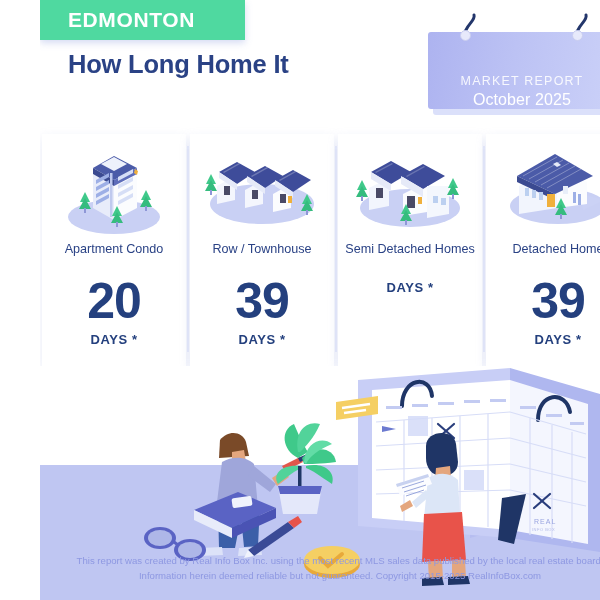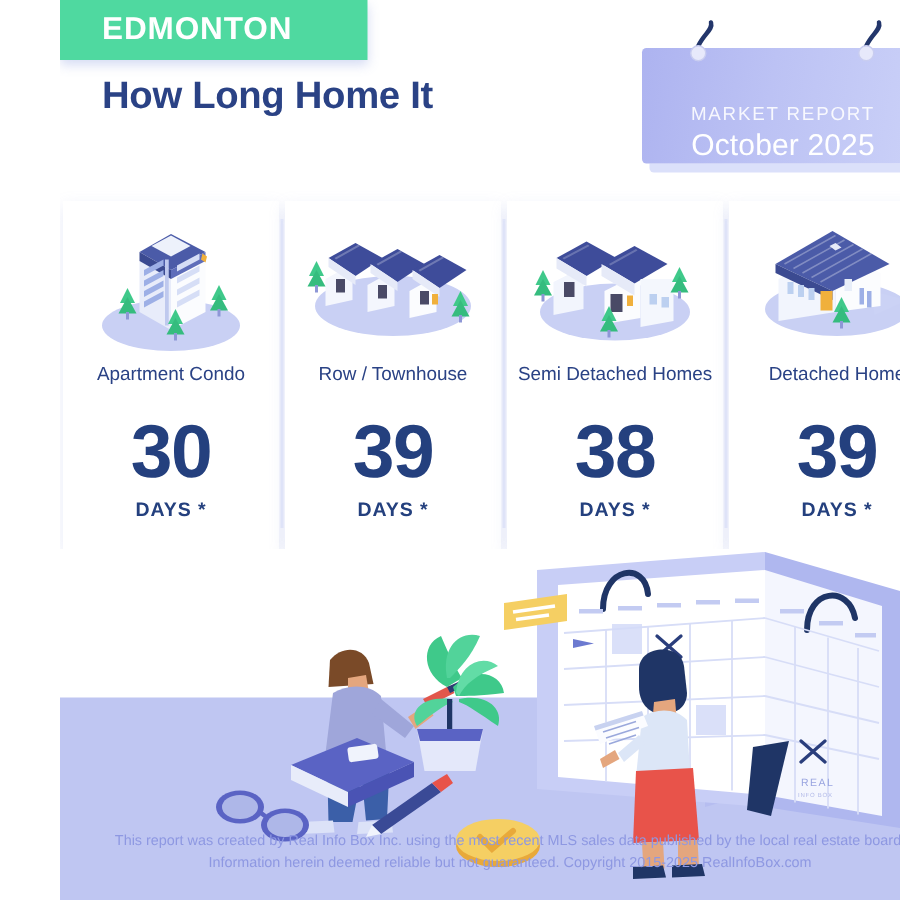--- a/index.html
+++ b/index.html
@@ -37,21 +37,21 @@
   .report-card{
     position:absolute;left:0;top:18px;width:188px;height:77px;border-radius:3px;
     background:linear-gradient(100deg,#ADB3F0 0%,#BCC2F4 45%,#CBD1F8 100%);
     box-shadow:5px 6px 0 rgba(190,198,245,.55);
     display:flex;flex-direction:column;align-items:center;justify-content:flex-end;
   }
   .report-label{
     color:rgba(255,255,255,.88);font-size:12.5px;letter-spacing:1.2px;font-weight:500;
     margin-top:8px;
   }
-  .report-date{color:#ffffff;font-size:20px;font-weight:500;margin-top:3px;letter-spacing:.1px;}
+  .report-date{color:#ffffff;font-size:16px;font-weight:500;margin-top:3px;letter-spacing:.1px;}
   .ring{
     position:absolute;width:9px;height:9px;border-radius:50%;
     background:#E7E9FB;border:1px solid #c9cdf0;top:16px;
   }
   .ring-a{left:32px;}
   .ring-b{left:144px;}
 
   
   .cards{
     position:absolute;left:0;top:134px;width:600px;height:232px;
@@ -163,21 +163,21 @@
             <path d="M97 54 l6 11 -12 0 Z" fill="#35BC7E"></path>
             <rect x="96" y="64" width="2" height="5" fill="#8E97D6"></rect>
         </g>
         <g>
           <path d="M68 64 l5 10 -10 0 Z" fill="#3FC98A"></path>
             <path d="M68 70 l6 11 -12 0 Z" fill="#35BC7E"></path>
             <rect x="67" y="80" width="2" height="5" fill="#8E97D6"></rect>
         </g>
       </svg>
       <div class="card-title">Apartment Condo</div>
-      <div class="card-num">30</div>
+      <div class="card-num">20</div>
       <div class="card-days">DAYS *</div>
     </div>
 
     <div class="divider"></div>
 
     <div class="card">
       <svg class="illus" viewBox="0 0 130 98">
         <ellipse cx="65" cy="62" rx="52" ry="20" fill="#C9D0F4"></ellipse>
         <g>
           <path d="M20 44 L38 34 L38 58 L20 62 Z" fill="#F4F6FD"></path>
@@ -252,21 +252,20 @@
             <path d="M108 42 l6 11 -12 0 Z" fill="#35BC7E"></path>
             <rect x="107" y="52" width="2" height="5" fill="#8E97D6"></rect>
           </g>
         <g>
             <path d="M61 62 l5 10 -10 0 Z" fill="#3FC98A"></path>
             <path d="M61 68 l6 11 -12 0 Z" fill="#35BC7E"></path>
             <rect x="60" y="78" width="2" height="5" fill="#8E97D6"></rect>
           </g>
       </svg>
       <div class="card-title">Semi Detached Homes</div>
-      <div class="card-num">38</div>
       <div class="card-days">DAYS *</div>
     </div>
 
     <div class="divider"></div>
 
     <div class="card">
       <svg class="illus" viewBox="0 0 130 98">
         <ellipse cx="65" cy="64" rx="48" ry="18" fill="#C9D0F4"></ellipse>
         <path d="M88 52 L112 58 L90 68 Z" fill="#CBD2F5"></path>
         <path d="M26 44 L64 24 L64 66 L26 72 Z" fill="#F2F5FD"></path>

